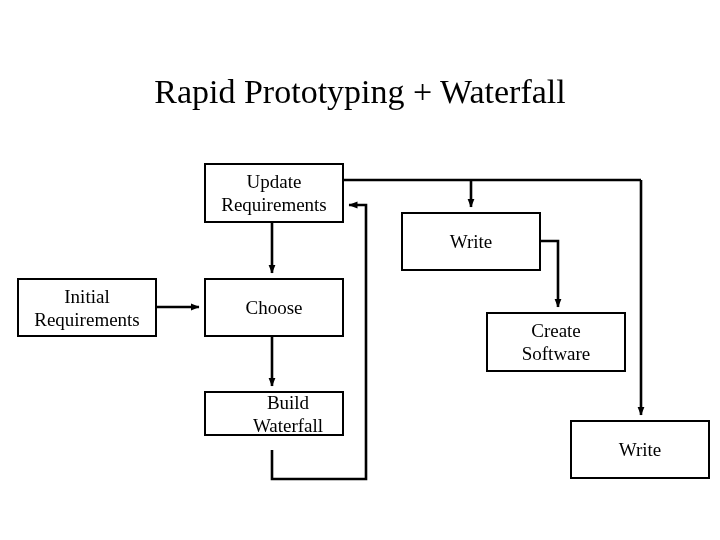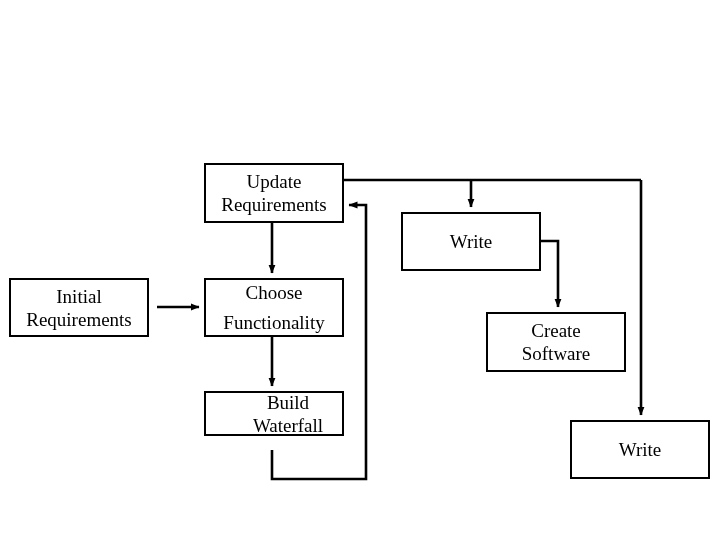--- a/index.html
+++ b/index.html
@@ -64,20 +64,21 @@
     height: 540px;
     z-index: 1;
     overflow: visible;
   }
 </style>
 </head>
 <body>
 
 <div id="page">
 
+  <div id="title">Rapid Prototyping + Waterfall</div>
 
   <div id="diagram">
 
     <svg id="wires" viewBox="0 0 720 540" xmlns="http://www.w3.org/2000/svg">
       <defs>
         <marker id="ah" markerWidth="10" markerHeight="10" refX="8.5" refY="3.6" orient="auto" markerUnits="userSpaceOnUse">
           <path d="M0,0 L9,3.6 L0,7.2 z" fill="#000000"></path>
         </marker>
       </defs>
 
@@ -100,28 +101,27 @@
 
     <div class="node" style="left:204px; top:163px; width:140px; height:60px;">
       <span class="ln">Update</span>
       <span class="ln">Requirements</span>
     </div>
 
     <div class="node" style="left:401px; top:212px; width:140px; height:59px;">
       <span class="ln">Write</span>
     </div>
 
-    <div class="node" style="left:9px; top:278px; width:140px; height:59px;">
+    <div class="node" style="left:17px; top:278px; width:140px; height:59px;">
       <span class="ln">Initial</span>
       <span class="ln">Requirements</span>
     </div>
 
     <div class="node" style="left:204px; top:278px; width:140px; height:59px;gap:7px;">
       <span class="ln">Choose</span>
-      <span class="ln">Functionality</span>
     </div>
 
     <div class="node" style="left:486px; top:312px; width:140px; height:60px;">
       <span class="ln">Create</span>
       <span class="ln">Software</span>
     </div>
 
     <div class="node" style="left:204px; top:391px; width:140px; height:45px;padding-left:28px;">
       <span class="ln">Build</span>
       <span class="ln">Waterfall</span>

